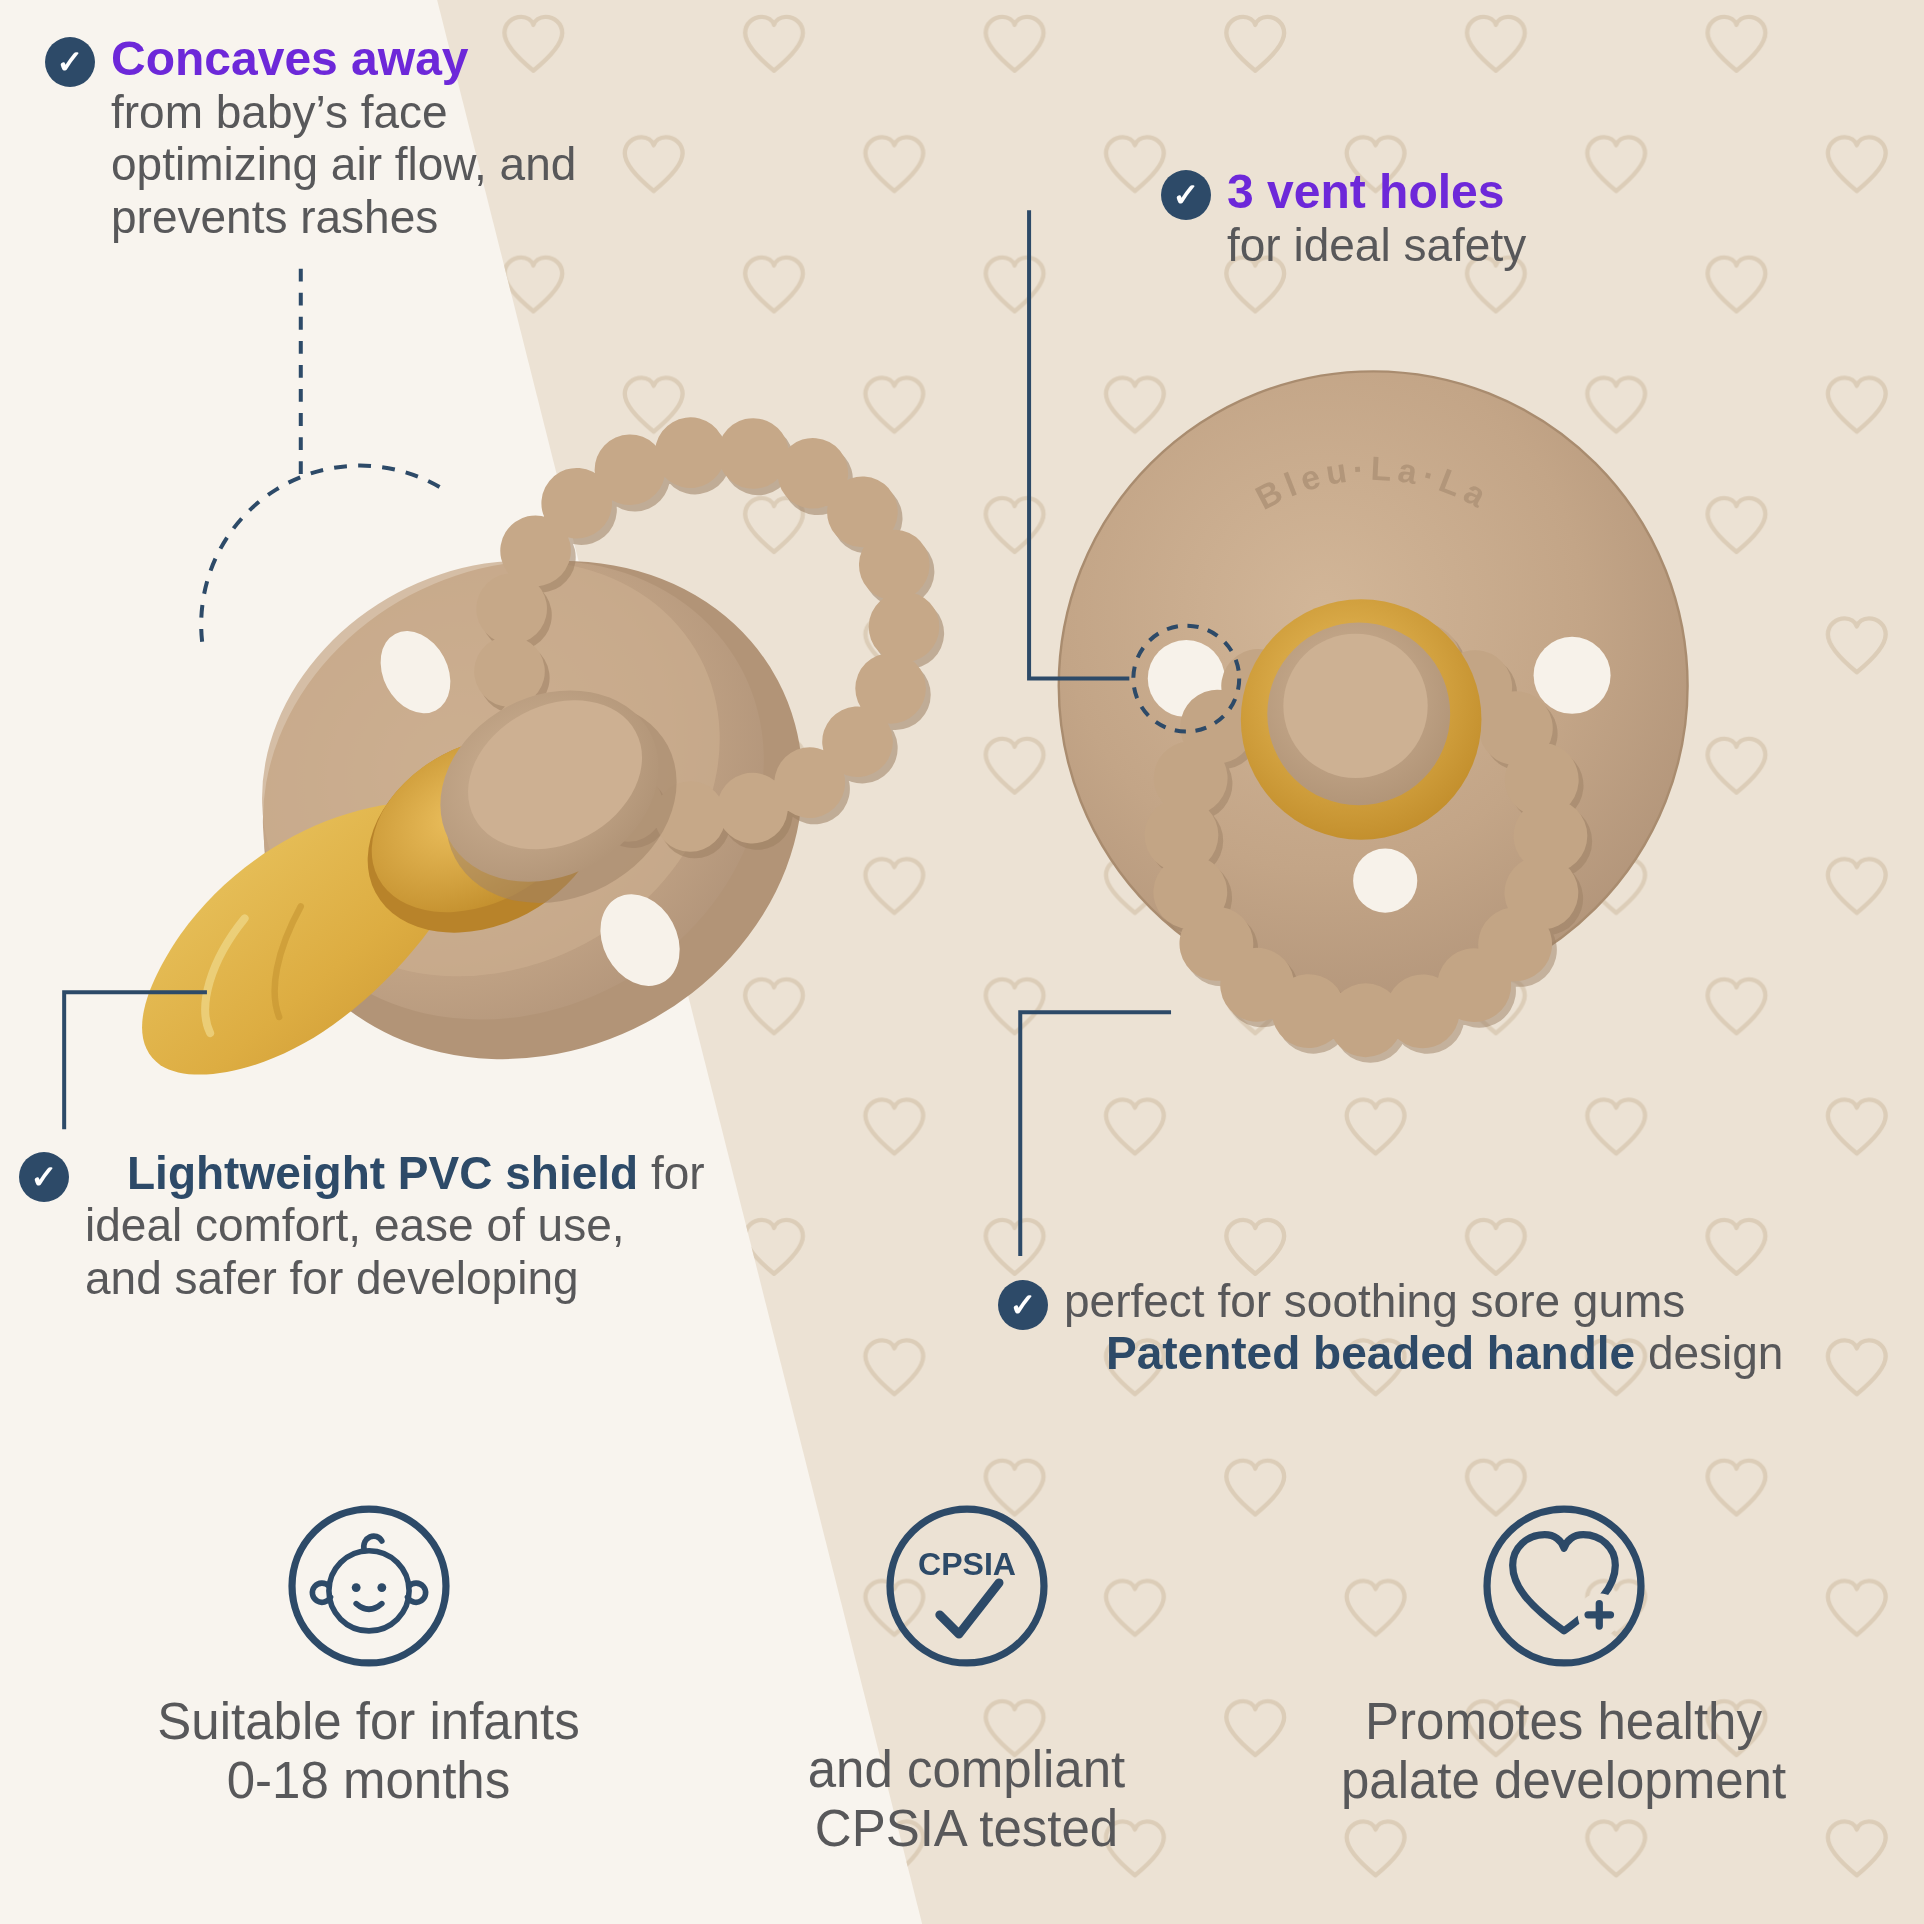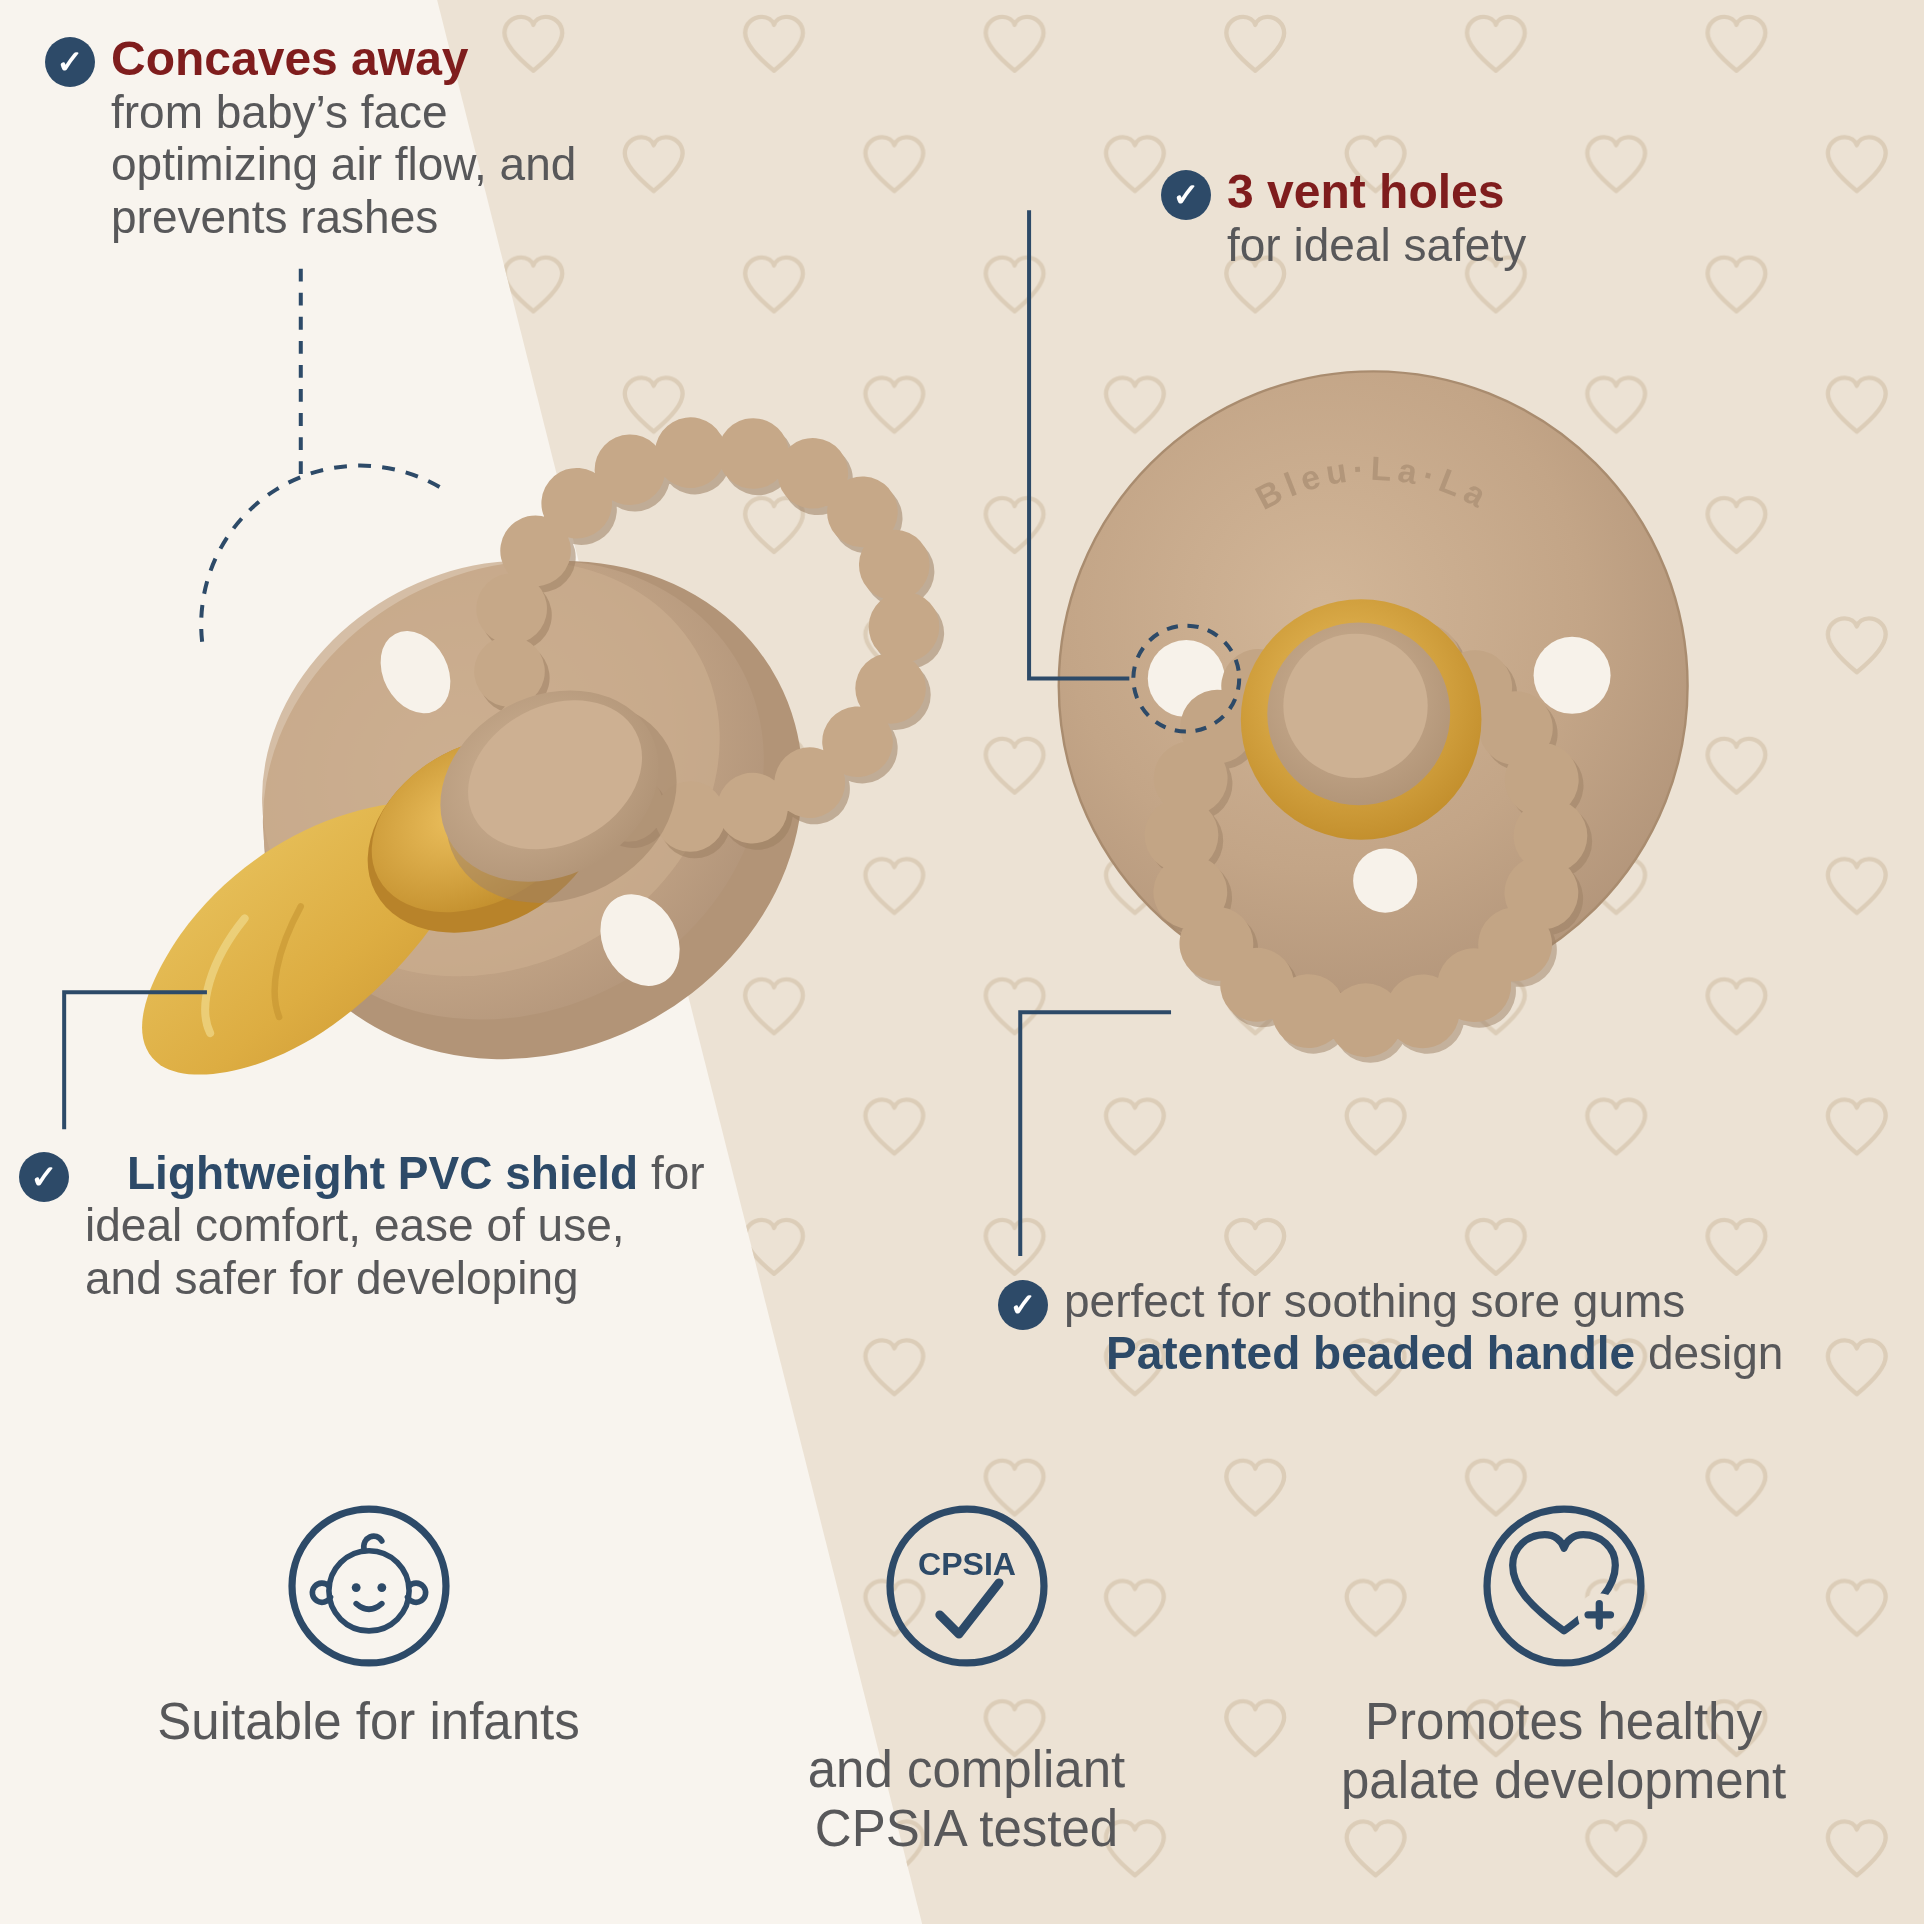--- a/index.html
+++ b/index.html
@@ -9,21 +9,21 @@
     font-family:"Liberation Sans", sans-serif;
   }
   #scene{position:absolute;left:0;top:0;z-index:0;}
   .feature{position:absolute;display:flex;align-items:flex-start;gap:16px;z-index:2;}
   .check{
     width:50px;height:50px;border-radius:50%;background:#2d4a68;color:#ffffff;
     font-size:32px;font-weight:bold;display:flex;align-items:center;justify-content:center;
     flex:0 0 auto;margin-top:4.8px;
   }
   .ftext{display:flex;flex-direction:column;}
-  .fbold{font-weight:bold;color:#7f1d1d;font-size:48px;line-height:1.12;white-space:nowrap;}
+  .fbold{font-weight:bold;color:#6d28d9;font-size:48px;line-height:1.12;white-space:nowrap;}
   .fbold-inline{font-weight:bold;color:#2d4a68;margin-left:42px;}
   .fline{color:#58585a;font-size:46px;line-height:1.14;white-space:nowrap;}
   .badge{position:absolute;width:497px;display:flex;flex-direction:column;align-items:center;z-index:2;}
   .badge svg{display:block;}
   .caption{margin-top:21px;text-align:center;color:#58585a;font-size:51px;line-height:1.16;}
   .caption div{white-space:nowrap;}
 </style>
 </head>
 <body>
 
@@ -169,20 +169,21 @@
       <path d="M100 62 C 96 44 116 38 122 50"></path>
       <path d="M56 106 a12 12 0 1 0 2 14"></path>
       <path d="M156 106 a12 12 0 1 1 -2 14"></path>
       <path d="M90 128 Q106 142 122 128"></path>
     </g>
     <circle cx="90" cy="108" r="5.5" fill="#2d4a68"></circle>
     <circle cx="122" cy="108" r="5.5" fill="#2d4a68"></circle>
   </svg>
   <div class="caption">
     <div>Suitable for infants</div>
+    <div>0-18 months</div>
   </div>
 </div>
 
 <div class="badge" style="left:718px;top:1501px;gap:48px;">
   <svg width="170" height="170" viewBox="0 0 212 212">
     <circle cx="106" cy="106" r="96" fill="none" stroke="#2d4a68" stroke-width="9"></circle>
     <text x="106" y="92" text-anchor="middle" font-size="40" font-weight="bold" fill="#2d4a68" font-family="Liberation Sans, sans-serif">CPSIA</text>
     <path d="M72 142 L96 166 L146 102" fill="none" stroke="#2d4a68" stroke-width="11" stroke-linecap="round" stroke-linejoin="round"></path>
   </svg>
   <div class="caption">

